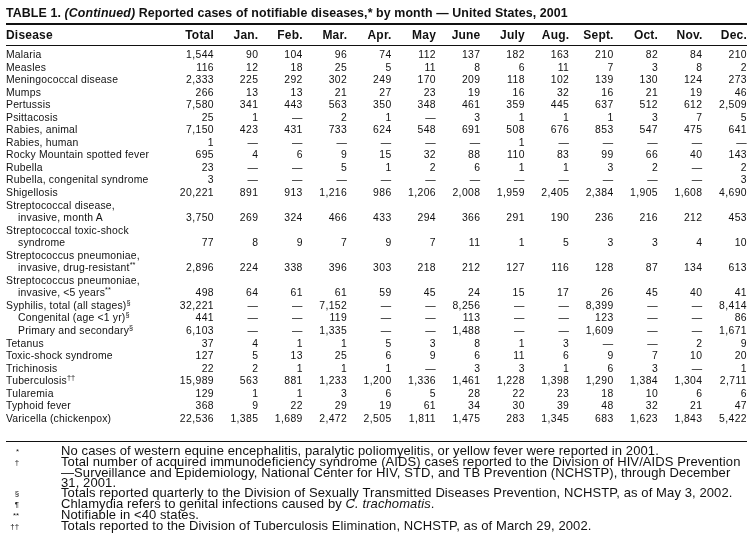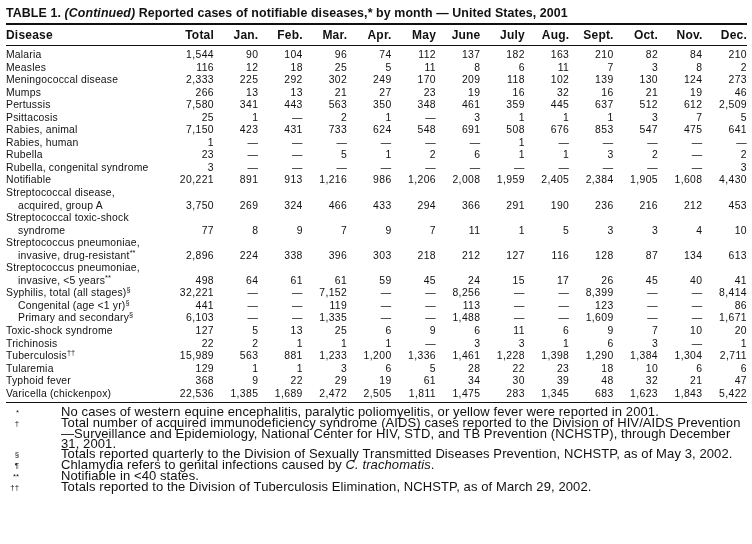--- a/index.html
+++ b/index.html
@@ -41,21 +41,21 @@
   td {
     font-size: 10.4px;
     line-height: 12.55px;
     vertical-align: bottom;
     padding: 0;
     letter-spacing: 0.2px;
   }
   td.num { text-align: right; letter-spacing: 0.4px; }
   td.label { white-space: nowrap; }
   tbody tr:first-child td { padding-top: 3px; }
-  tbody tr.last td { border-bottom: 1.5px solid #111; padding-bottom: 2px; }
+  tbody tr.last td { border-bottom: 1.5px solid #111; padding-bottom: 16px; }
   .lbl-line.ind { padding-left: 12px; }
   .lbl-line.it { }
   sup.mk {
     font-size: 7.3px;
     line-height: 0;
     vertical-align: super;
     letter-spacing: 0;
   }
 
   .footnotes { margin-top: 4px; }
@@ -242,20 +242,38 @@
           <td class="num">—</td>
           <td class="num">1</td>
           <td class="num">—</td>
           <td class="num">—</td>
           <td class="num">—</td>
           <td class="num">—</td>
           <td class="num">—</td>
         </tr>
         <tr>
           <td class="label">
+            <div class="lbl-line">Rocky Mountain spotted fever</div>
+          </td>
+          <td class="num">695</td>
+          <td class="num">4</td>
+          <td class="num">6</td>
+          <td class="num">9</td>
+          <td class="num">15</td>
+          <td class="num">32</td>
+          <td class="num">88</td>
+          <td class="num">110</td>
+          <td class="num">83</td>
+          <td class="num">99</td>
+          <td class="num">66</td>
+          <td class="num">40</td>
+          <td class="num">143</td>
+        </tr>
+        <tr>
+          <td class="label">
             <div class="lbl-line">Rubella</div>
           </td>
           <td class="num">23</td>
           <td class="num">—</td>
           <td class="num">—</td>
           <td class="num">5</td>
           <td class="num">1</td>
           <td class="num">2</td>
           <td class="num">6</td>
           <td class="num">1</td>
@@ -278,40 +296,40 @@
           <td class="num">—</td>
           <td class="num">—</td>
           <td class="num">—</td>
           <td class="num">—</td>
           <td class="num">—</td>
           <td class="num">—</td>
           <td class="num">3</td>
         </tr>
         <tr>
           <td class="label">
-            <div class="lbl-line">Notifiable</div>
+            <div class="lbl-line">Shigellosis</div>
           </td>
           <td class="num">20,221</td>
           <td class="num">891</td>
           <td class="num">913</td>
           <td class="num">1,216</td>
           <td class="num">986</td>
           <td class="num">1,206</td>
           <td class="num">2,008</td>
           <td class="num">1,959</td>
           <td class="num">2,405</td>
           <td class="num">2,384</td>
           <td class="num">1,905</td>
           <td class="num">1,608</td>
-          <td class="num">4,430</td>
+          <td class="num">4,690</td>
         </tr>
         <tr>
           <td class="label">
             <div class="lbl-line">Streptococcal disease,</div>
-            <div class="lbl-line ind">acquired, group A</div>
+            <div class="lbl-line ind">invasive, month A</div>
           </td>
           <td class="num">3,750</td>
           <td class="num">269</td>
           <td class="num">324</td>
           <td class="num">466</td>
           <td class="num">433</td>
           <td class="num">294</td>
           <td class="num">366</td>
           <td class="num">291</td>
           <td class="num">190</td>
@@ -423,20 +441,38 @@
           <td class="num">1,335</td>
           <td class="num">—</td>
           <td class="num">—</td>
           <td class="num">1,488</td>
           <td class="num">—</td>
           <td class="num">—</td>
           <td class="num">1,609</td>
           <td class="num">—</td>
           <td class="num">—</td>
           <td class="num">1,671</td>
+        </tr>
+        <tr>
+          <td class="label">
+            <div class="lbl-line">Tetanus</div>
+          </td>
+          <td class="num">37</td>
+          <td class="num">4</td>
+          <td class="num">1</td>
+          <td class="num">1</td>
+          <td class="num">5</td>
+          <td class="num">3</td>
+          <td class="num">8</td>
+          <td class="num">1</td>
+          <td class="num">3</td>
+          <td class="num">—</td>
+          <td class="num">—</td>
+          <td class="num">2</td>
+          <td class="num">9</td>
         </tr>
         <tr>
           <td class="label">
             <div class="lbl-line">Toxic-shock syndrome</div>
           </td>
           <td class="num">127</td>
           <td class="num">5</td>
           <td class="num">13</td>
           <td class="num">25</td>
           <td class="num">6</td>

